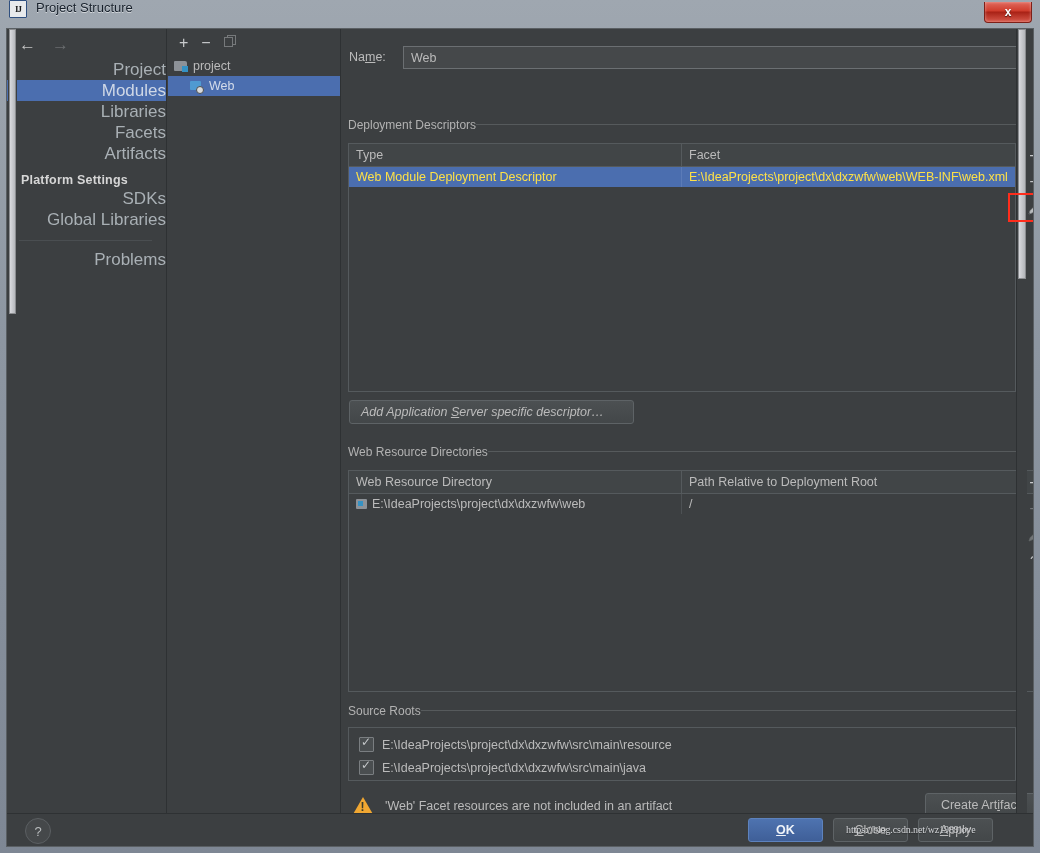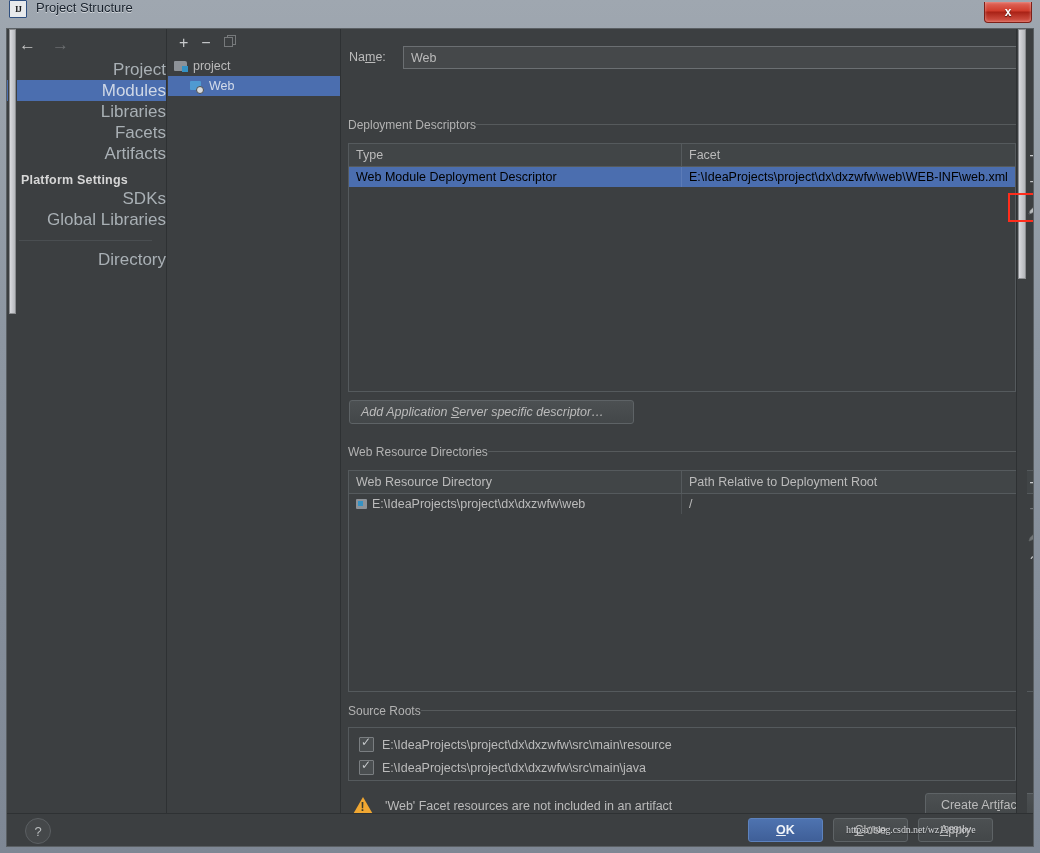--- a/index.html
+++ b/index.html
@@ -329,21 +329,21 @@
   .tbl-row .td {
     line-height: 20px;
     padding-left: 7px;
     font-size: 12.5px;
     color: #bbbbbb;
     box-sizing: border-box;
     white-space: nowrap;
     overflow: hidden;
     text-overflow: clip;
   }
-  .tbl-row.selected .td { color: #000000; }
+  .tbl-row.selected .td { color: #fde047; }
   .tbl-row .td.first { border-right: 1px solid #4d5154; }
   .tbl-row.selected .td.first { border-right: 1px solid #5b7bb8; }
   .dir-ico {
     display: inline-block;
     width: 11px; height: 10px;
     background: #8d9298;
     border-radius: 1px;
     position: relative;
     margin-right: 5px;
     vertical-align: -1px;
@@ -569,21 +569,21 @@
       <div class="side-item selected">Modules</div>
       <div class="side-item">Libraries</div>
       <div class="side-item">Facets</div>
       <div class="side-item">Artifacts</div>
 
       <div class="side-group">Platform Settings</div>
       <div class="side-item">SDKs</div>
       <div class="side-item">Global Libraries</div>
 
       <div class="side-sep"></div>
-      <div class="side-item">Directory</div>
+      <div class="side-item">Problems</div>
 
       <div id="sidebar-scroll">
         <div id="sidebar-thumb"></div>
       </div>
     </div>
 
     <div id="module-tree">
       <div id="tree-toolbar">
         <span class="tb-icon">+</span>
         <span class="tb-icon">−</span>

